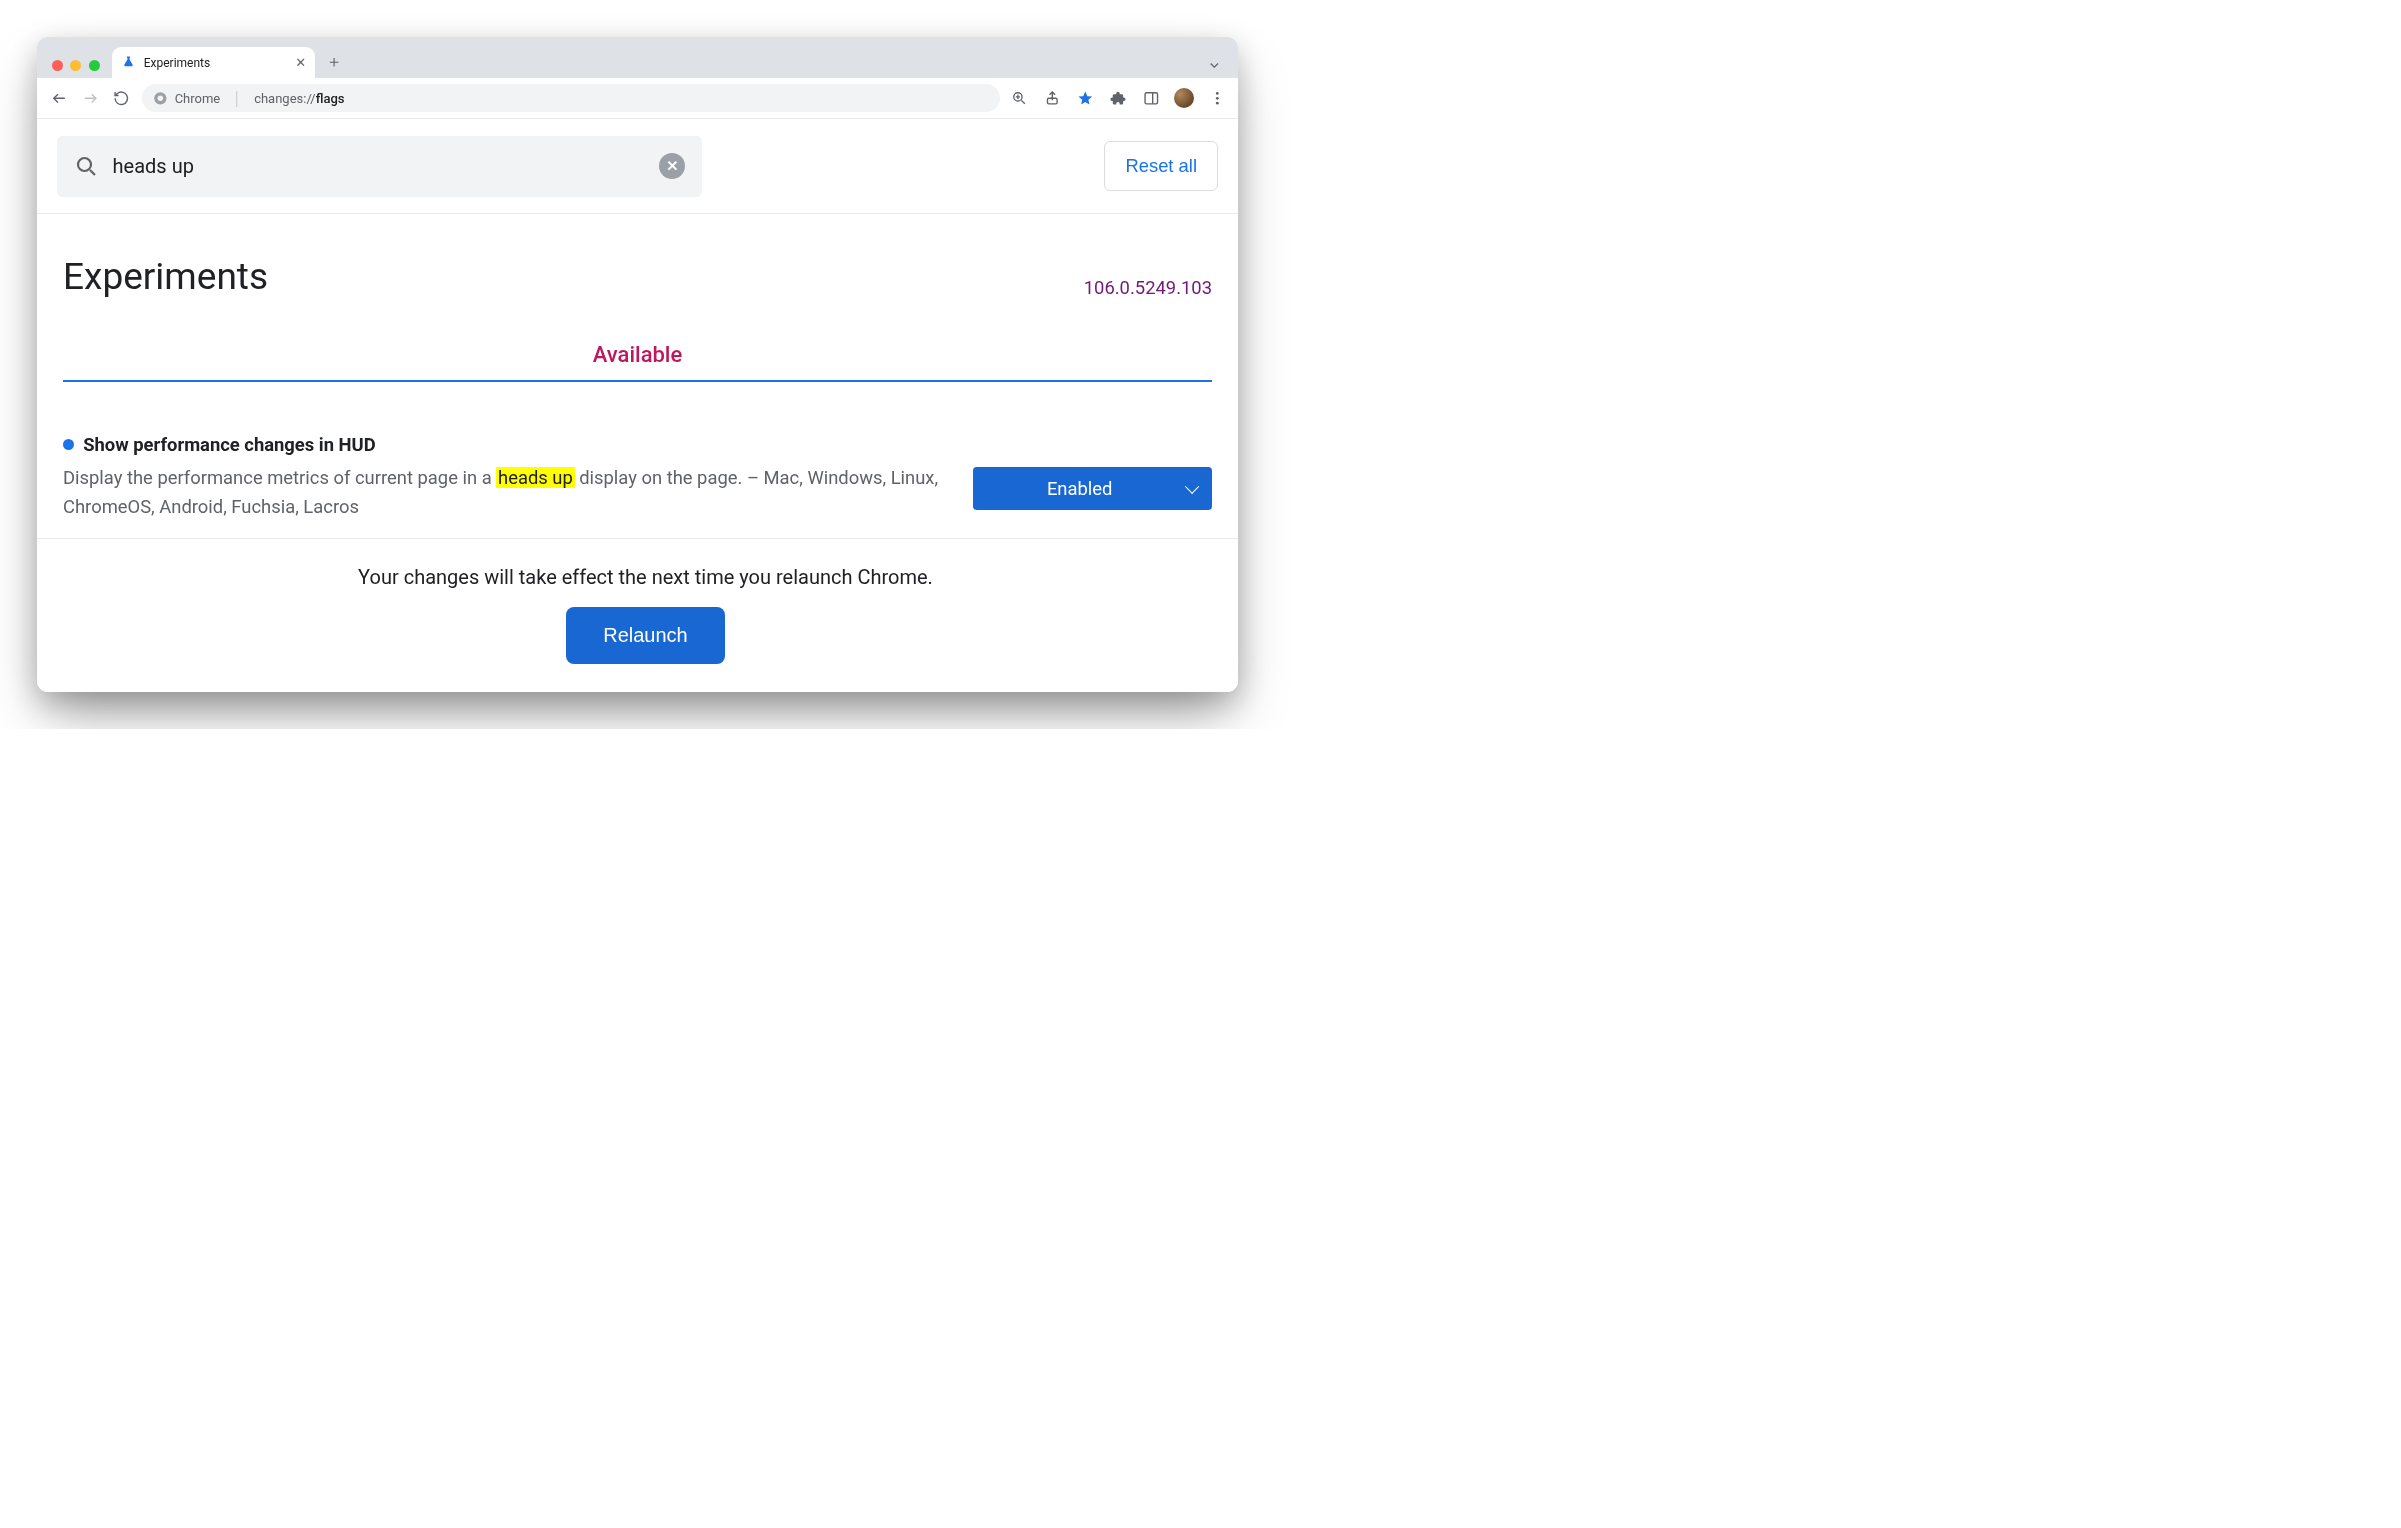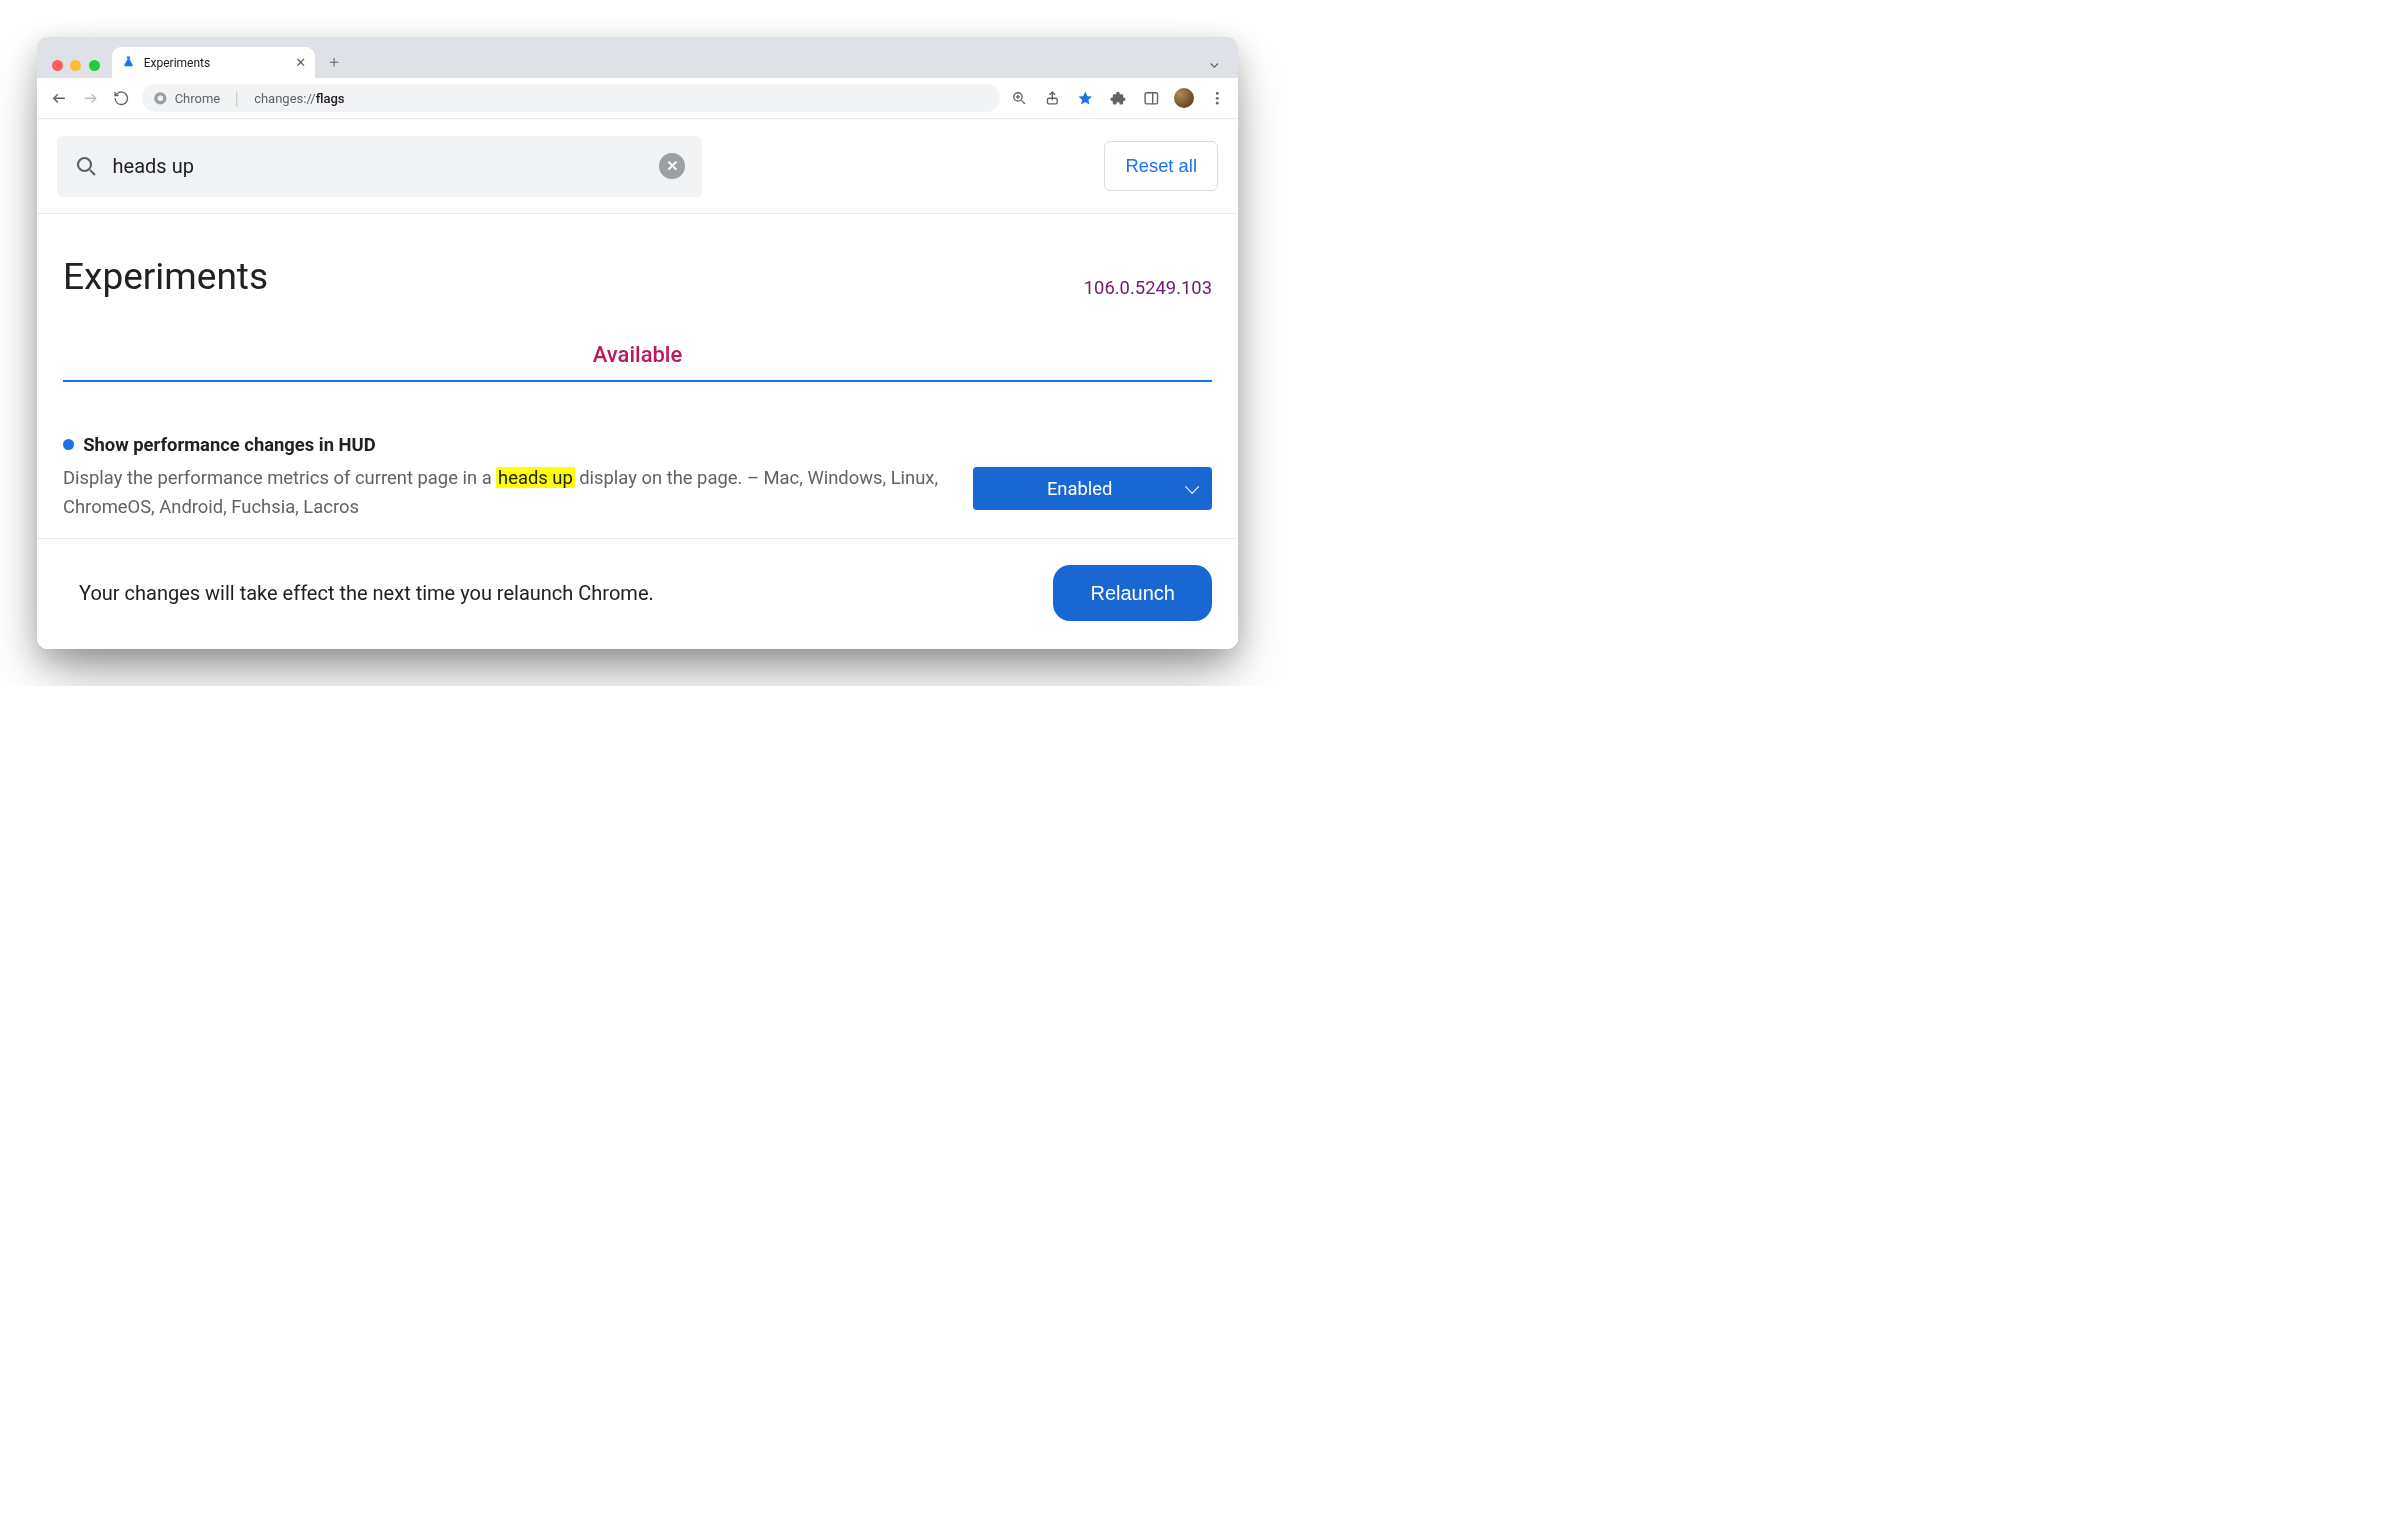--- a/index.html
+++ b/index.html
@@ -230,30 +230,31 @@
     pointer-events:none;
   }
 
   .relaunch-bar {
     display:flex;
     align-items:center;
     justify-content:space-between;
     padding:26px 26px 28px 42px;
     border-top:0.9px solid #e8eaed;
     gap:18.4px;
+    flex-direction:column;
   }
   .relaunch-msg { font-size:20px; color:#202124; }
   .relaunch-btn {
     background:#1967d2;
     color:#fff;
     border:none;
     font-size:20px;
     font-weight:500;
     padding:16.6px 37px;
-    border-radius:17px;
+    border-radius:8px;
     cursor:pointer;
   }
 
   svg { display:block; }
 </style>
 </head>
 <body>
 
 <div class="window">
 

